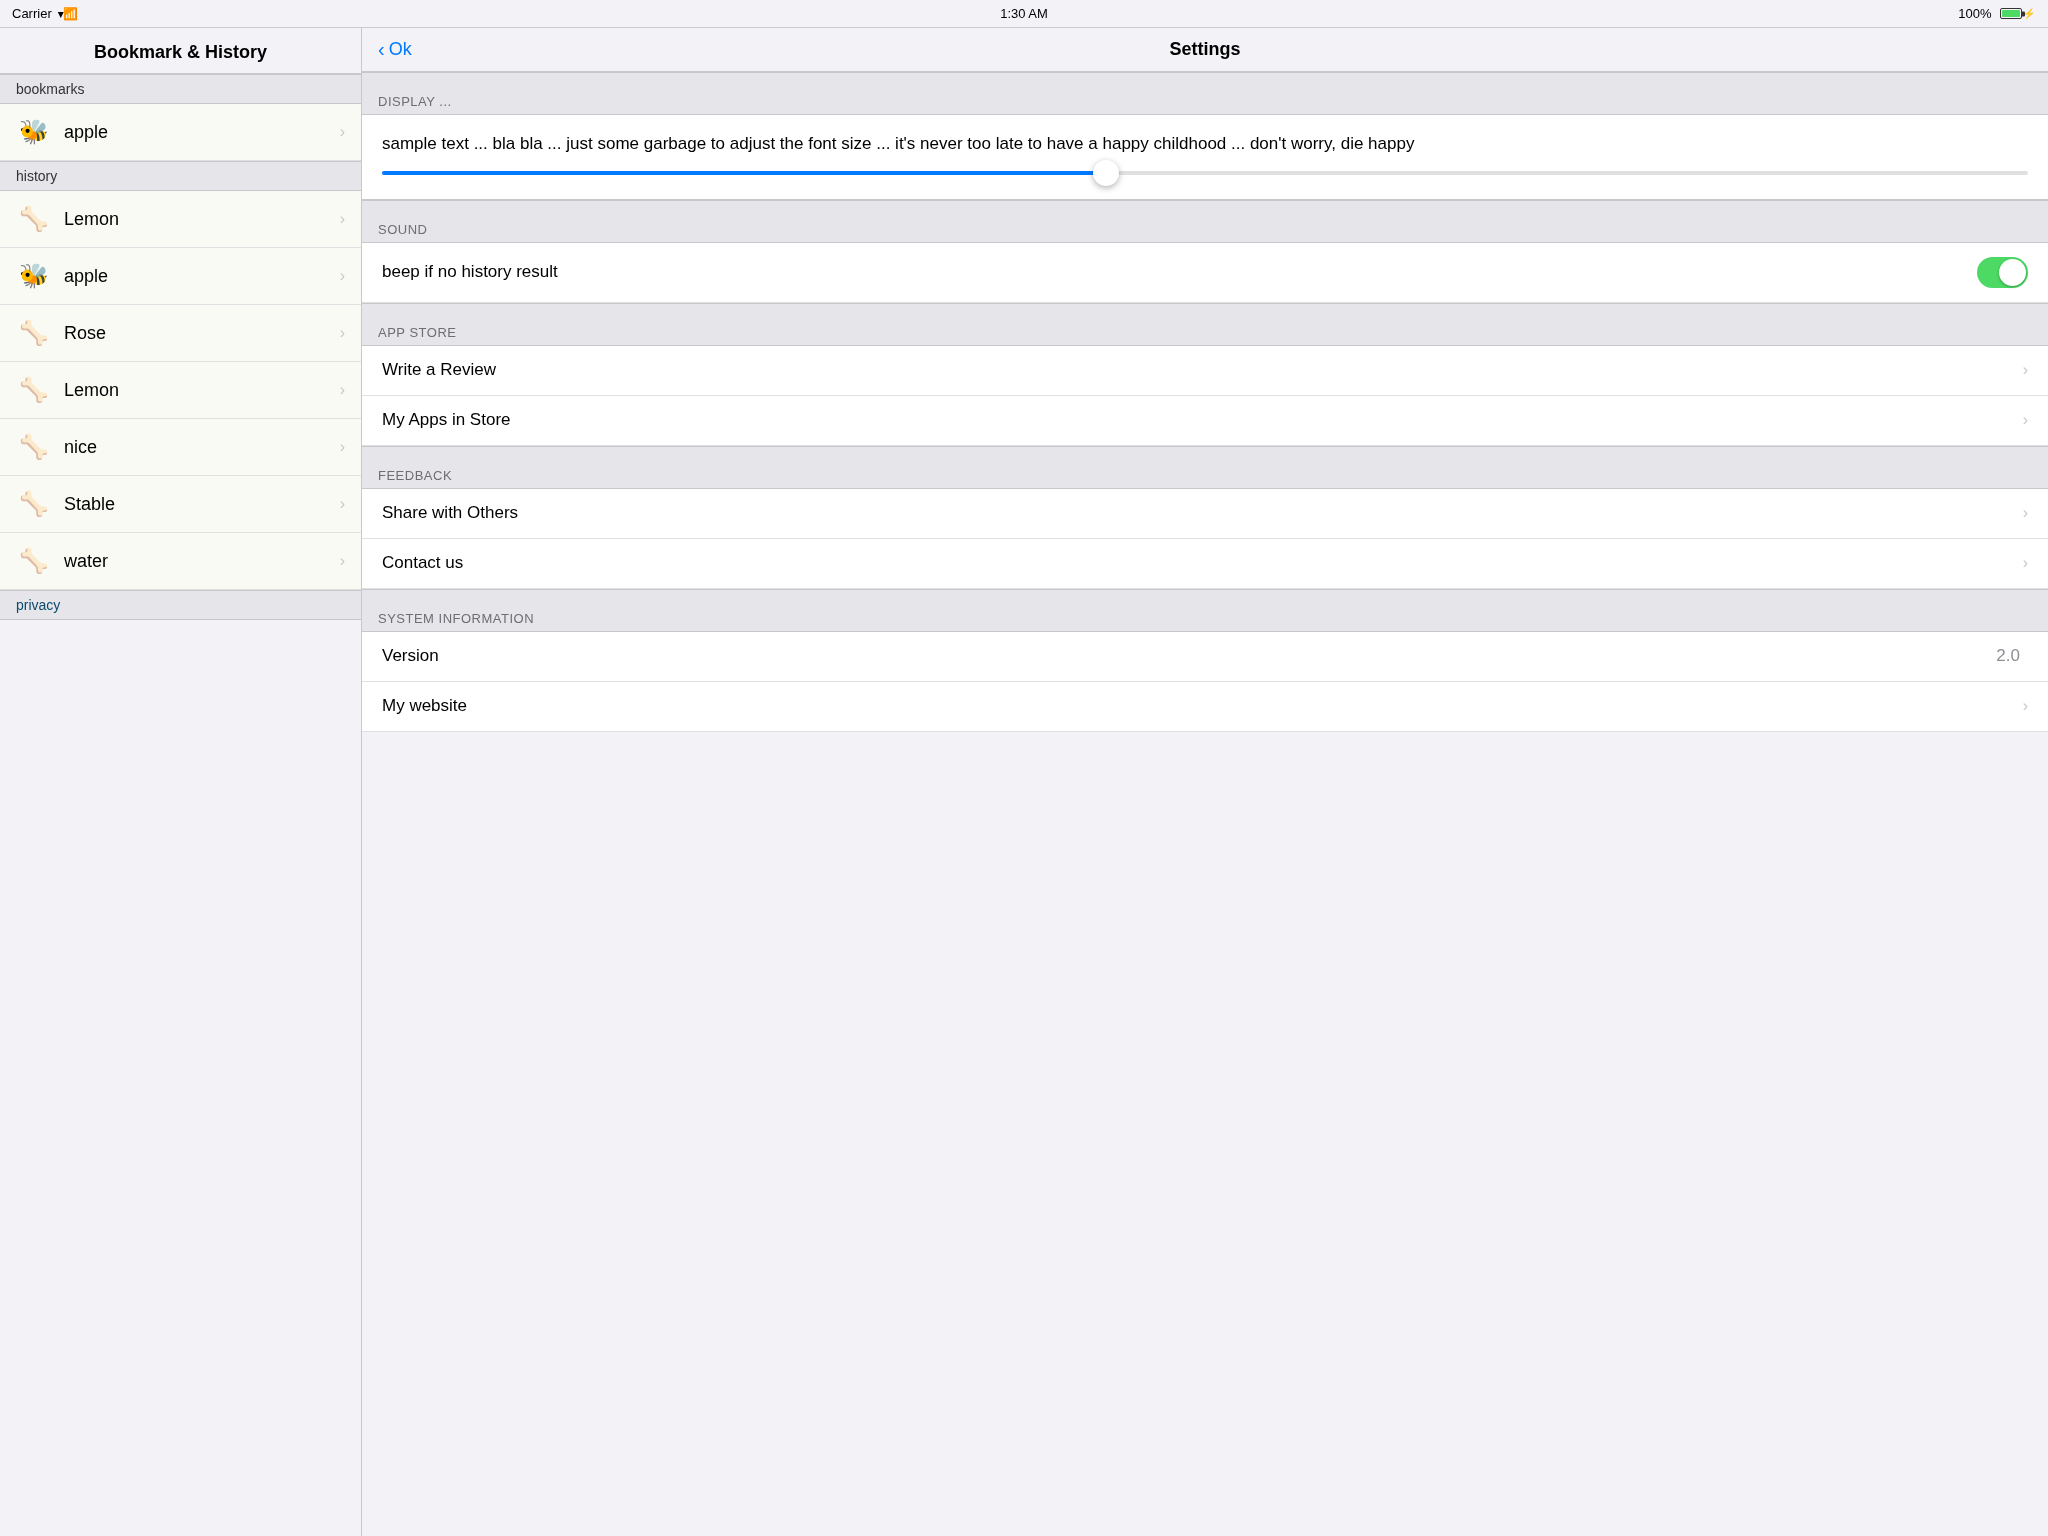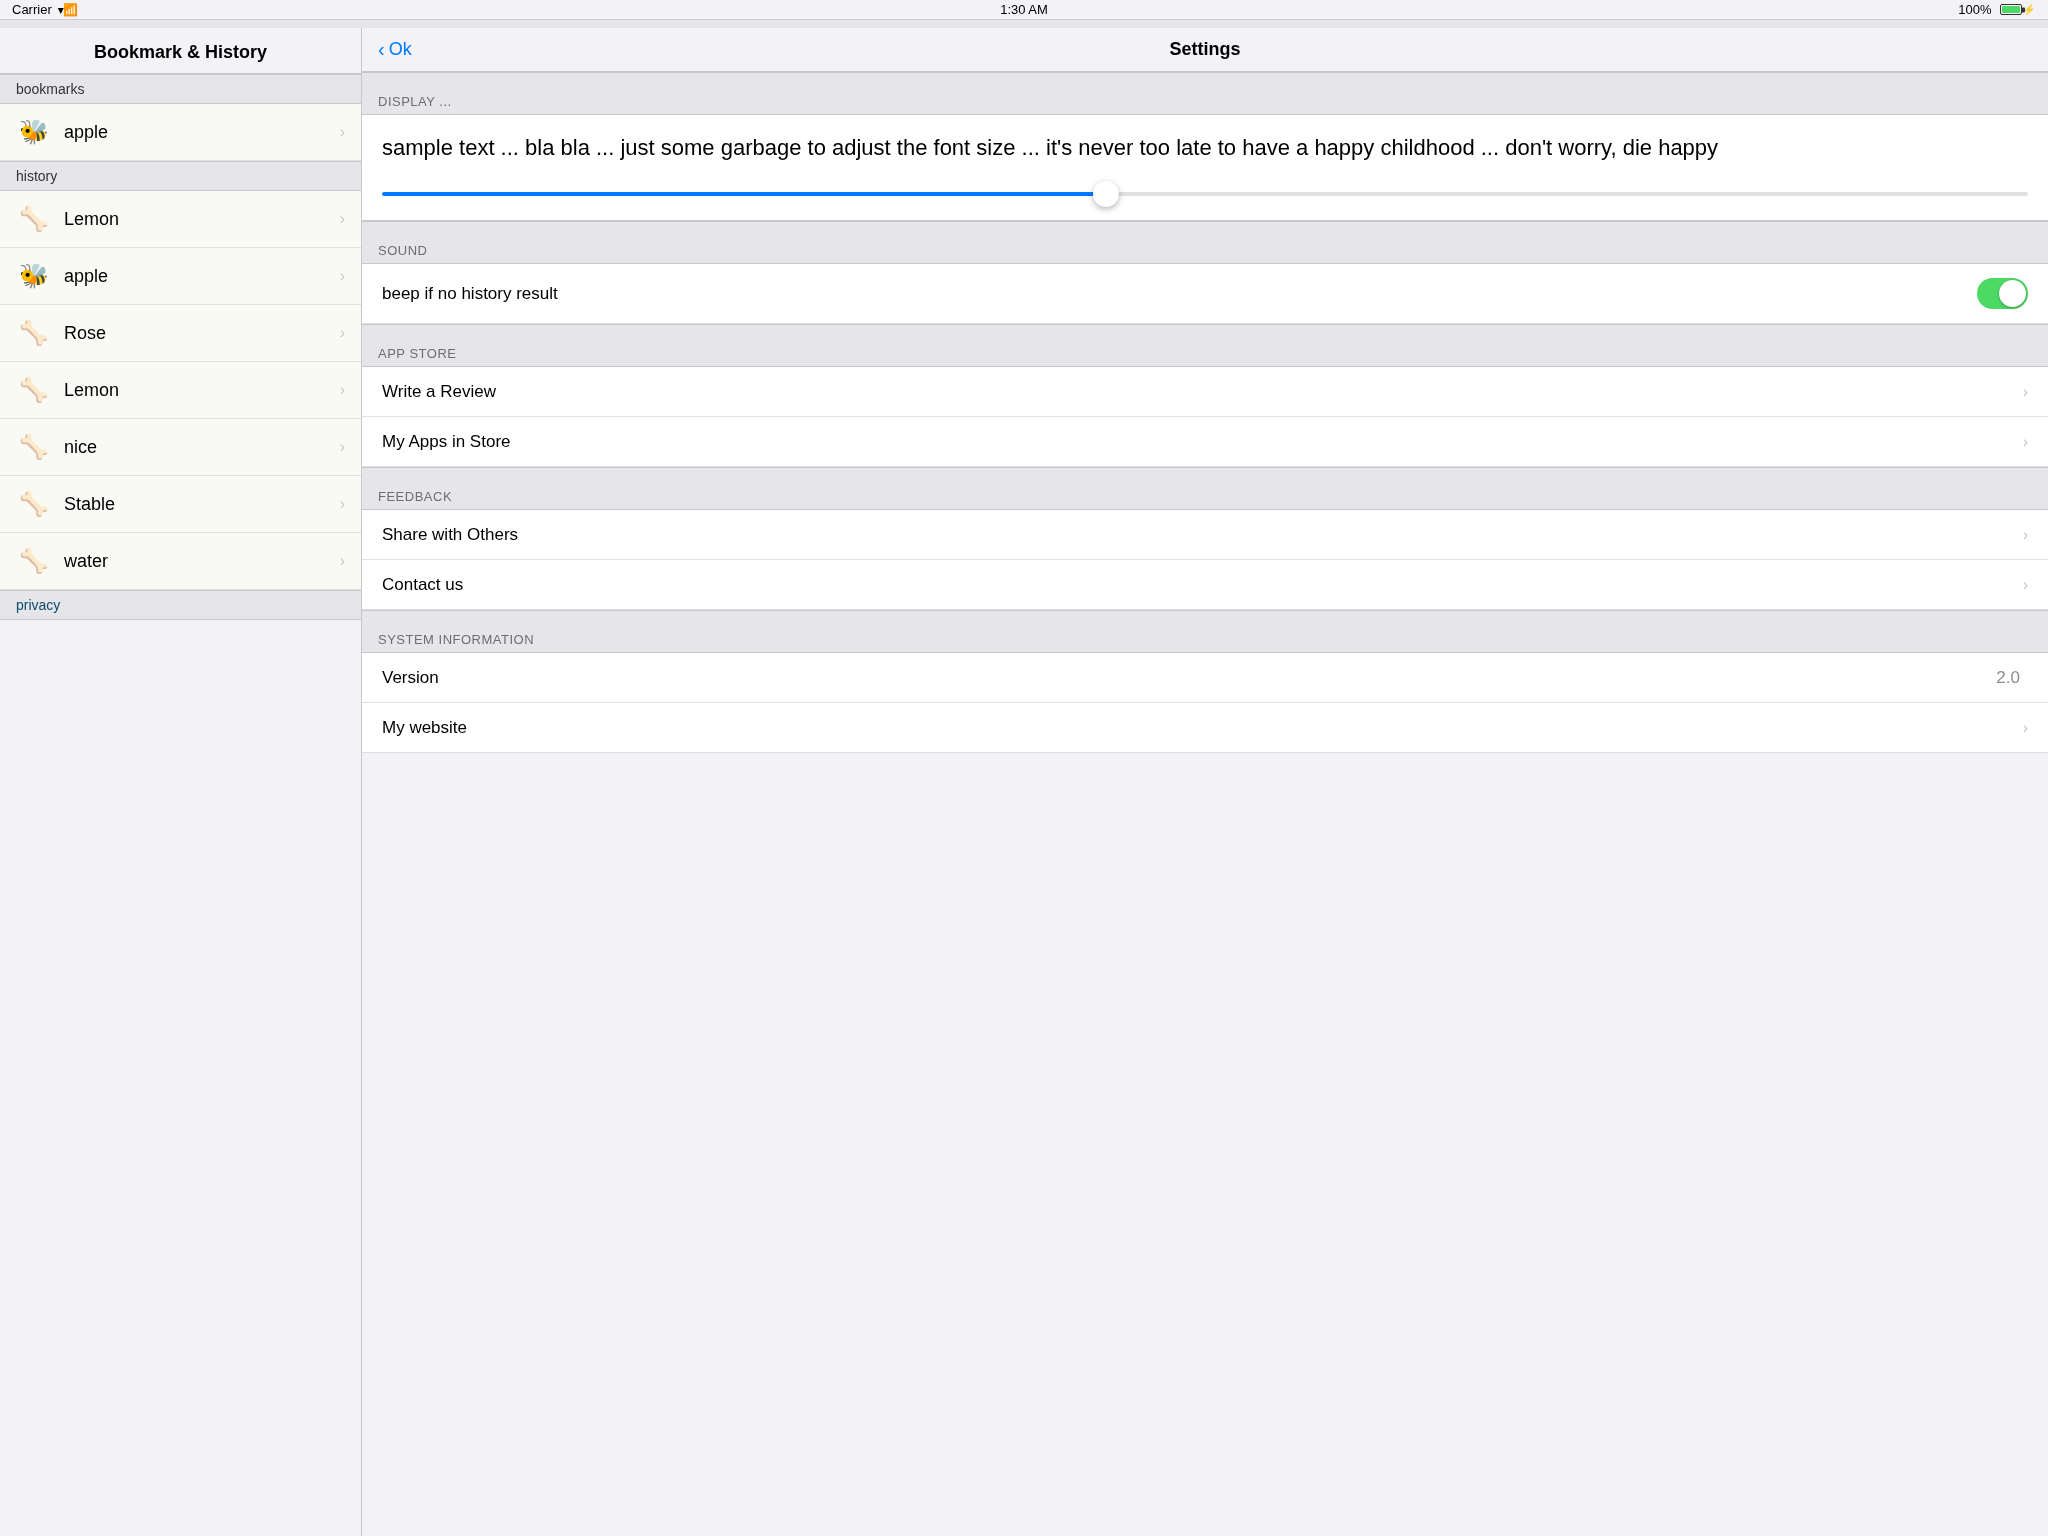--- a/index.html
+++ b/index.html
@@ -9,21 +9,21 @@
       width: 1270px;
       height: 952px;
       overflow: hidden;
       font-size: 16px;
     }
 
     
     .status-bar {
       position: absolute;
       top: 0; left: 0; right: 0;
-      height: 20px;
+      height: 28px;
       background: #f2f2f7;
       display: flex;
       align-items: center;
       justify-content: space-between;
       padding: 0 12px;
       font-size: 13px;
       font-weight: 500;
       z-index: 10;
       border-bottom: 1px solid #ccc;
     }
@@ -195,24 +195,24 @@
       border-bottom: 1px solid #c8c7cc;
     }
 
     .display-section {
       background: #fff;
       padding: 16px 20px 8px;
       border-bottom: 1px solid #c8c7cc;
     }
 
     .sample-text {
-      font-size: 22px;
+      font-size: 17px;
       color: #000;
       line-height: 1.5;
-      margin-bottom: 20px;
+      margin-bottom: 6px;
     }
 
     .slider-container {
       padding: 8px 0 16px;
       position: relative;
     }
 
     .slider-track {
       width: 100%;
       height: 4px;

